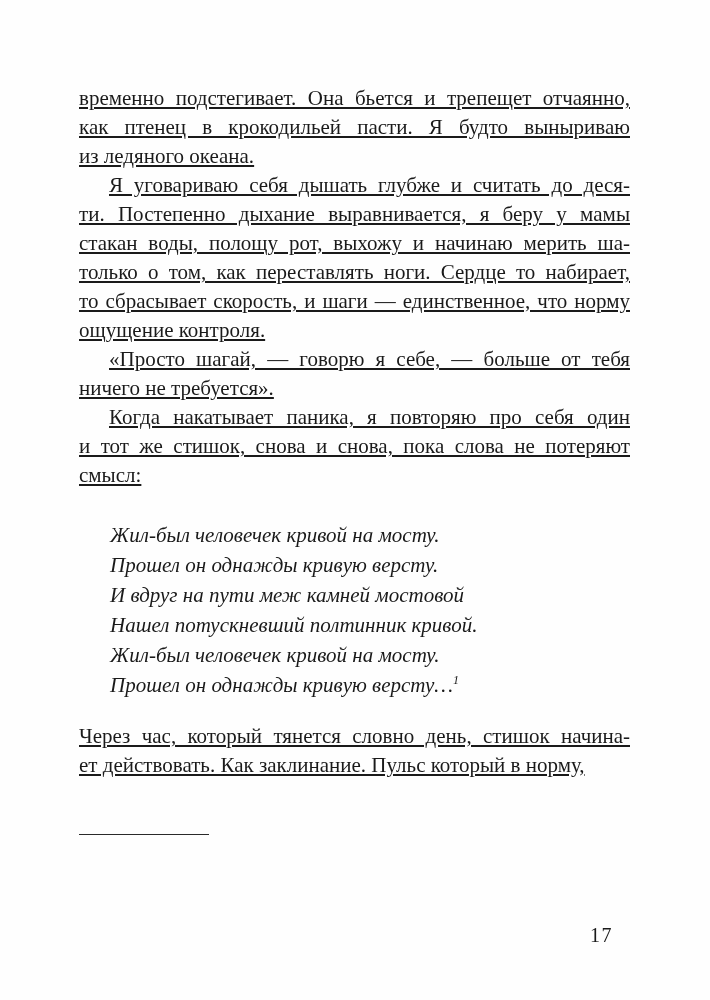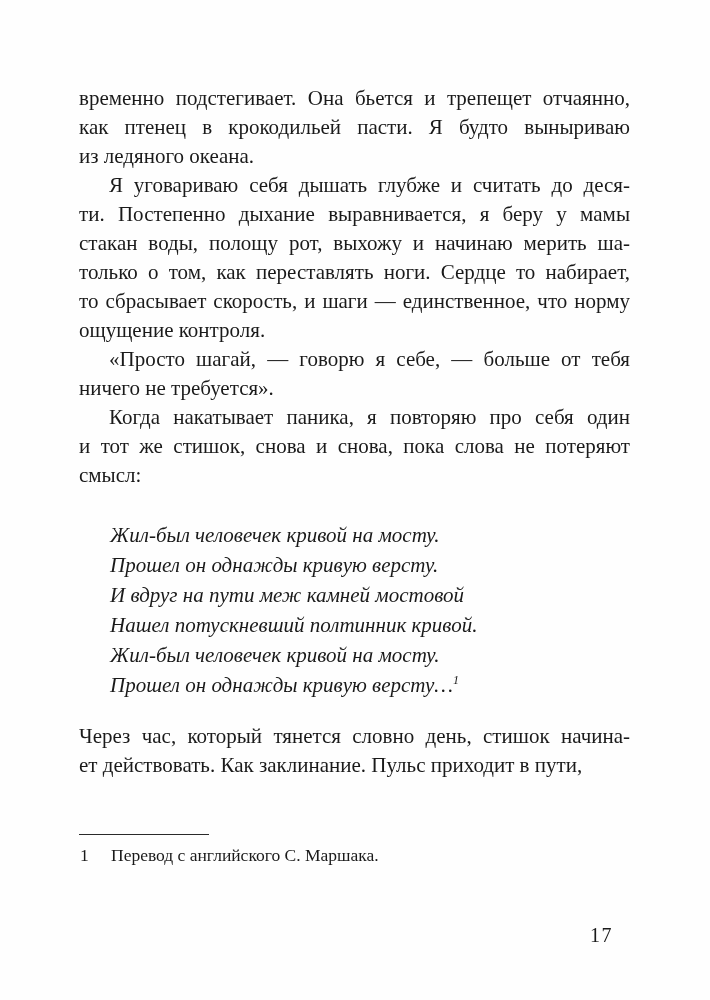--- a/index.html
+++ b/index.html
@@ -22,20 +22,21 @@
   .text-block {
     position: absolute;
     left: 79px;
     top: 84px;
     width: 551px;
   }
   .para {
     font-size: 21px;
     line-height: 29px;
     margin: 0;
+    text-decoration: underline;
   }
   .line {
     white-space: nowrap;
     text-align: justify;
     text-align-last: justify;
   }
   .line.last {
     text-align: left;
     text-align-last: left;
   }
@@ -114,21 +115,18 @@
       <div class="poem">
         <div class="pline">Жил-был человечек кривой на мосту.</div>
         <div class="pline">Прошел он однажды кривую версту.</div>
         <div class="pline">И вдруг на пути меж камней мостовой</div>
         <div class="pline">Нашел потускневший полтинник кривой.</div>
         <div class="pline">Жил-был человечек кривой на мосту.</div>
         <div class="pline">Прошел он однажды кривую версту…<sup class="fnref">1</sup></div>
       </div>
       <div class="para">
         <div class="line">Через час, который тянется словно день, стишок начина-</div>
-        <div class="line last">ет действовать. Как заклинание. Пульс приходит в пути,</div>
+        <div class="line last">ет действовать. Как заклинание. Пульс который в норму,</div>
       </div>
     </div>
   <div class="footnote-rule" style="border-top-color: rgb(42, 42, 42);"></div>
-  <div class="footnote">
-    <span class="marker">1</span><span>Перевод с английского С. Маршака.</span>
-  </div>
   <div class="page-number">17</div>
 </div>
 
 </body></html>

